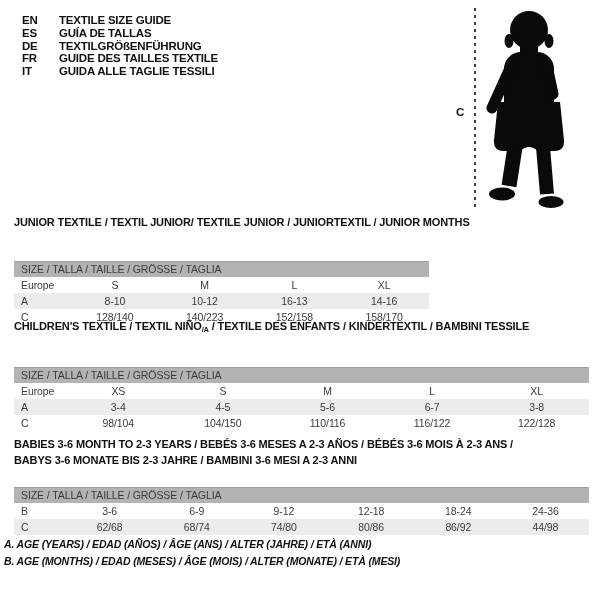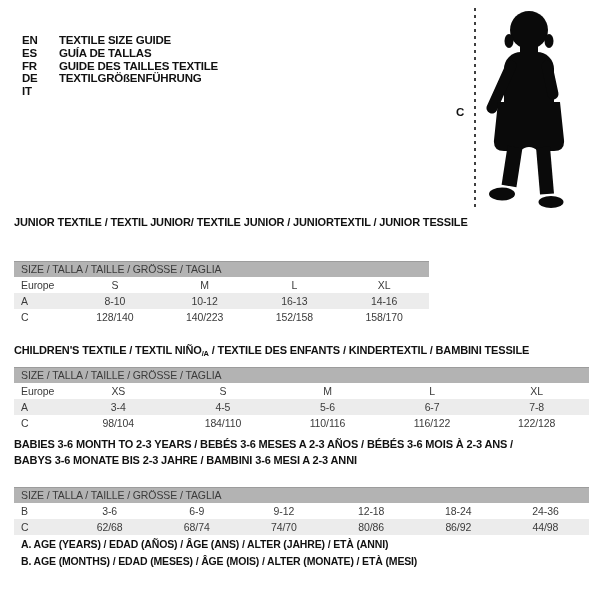--- a/index.html
+++ b/index.html
@@ -5,21 +5,21 @@
   * { margin:0; padding:0; box-sizing:border-box; }
   html,body { width:600px; height:600px; }
   body {
     position:relative;
     background:#ffffff;
     font-family:"Liberation Sans", sans-serif;
     color:#3b3b3b;
     overflow:hidden;
   }
   
-  .lang-block { position:absolute; left:22px; top:14px;margin-top:20px; }
+  .lang-block { position:absolute; left:22px; top:14px; }
   .lang-row { display:flex; line-height:12.8px; font-size:11.5px; font-weight:700; color:#111; letter-spacing:-0.2px; }
   .lang-code { width:37px; }
   
   .figure { position:absolute; left:440px; top:0; width:160px; height:230px; }
   .dotted-line {
     position:absolute; left:34px; top:8px; width:2px; height:200px;
     background:repeating-linear-gradient(to bottom,#3f3f3f 0 3px,transparent 3px 7px);
   }
   .height-label { position:absolute; left:16px; top:106px; font-size:11.5px; font-weight:700; color:#111; }
   .silhouette { position:absolute; left:38px; top:4px; }
@@ -36,49 +36,50 @@
   .size-table .row { display:flex; height:16px; align-items:center; font-size:10.5px; letter-spacing:-0.1px; }
   .size-table .row.shaded { background:#ececec; }
   .size-table .lab { padding-left:7px; }
   .t1 .lab { width:56px; }
   .t2 .lab, .t3 .lab { width:52px; }
   .size-table .cell { flex:1; text-align:center; }
   .t1 { width:415px; top:240px; }
   .t2 { width:575px; top:346px; }
   .t3 { width:575px; top:466px; }
   .title-1 { top:214px; }
-  .title-2 { top:318px;margin-top:24px; }
+  .title-2 { top:318px; }
   .title-3 { top:424px;margin-top:12px; }
   .sub { font-size:7.5px; vertical-align:-2px; }
   
-  .footnotes { position:absolute; left:21px; top:536px; }
+  .footnotes { position:absolute; left:4px; top:536px;font-style:italic; }
   .footnote { font-size:10.5px; font-weight:700; color:#111; line-height:17px; letter-spacing:-0.15px; white-space:nowrap; }
 </style>
 </head>
 <body>
 
 <div class="lang-block">
   <div class="lang-row">
     <span class="lang-code">EN</span>
     <span>TEXTILE SIZE GUIDE</span>
   </div>
   <div class="lang-row">
     <span class="lang-code">ES</span>
     <span>GUÍA DE TALLAS</span>
   </div>
   <div class="lang-row">
+    <span class="lang-code">DE</span>
+    <span>TEXTILGRÖßENFÜHRUNG</span>
+  </div>
+  <div class="lang-row">
     <span class="lang-code">FR</span>
     <span>GUIDE DES TAILLES TEXTILE</span>
   </div>
   <div class="lang-row">
-    <span class="lang-code">DE</span>
-    <span>TEXTILGRÖßENFÜHRUNG</span>
-  </div>
-  <div class="lang-row">
     <span class="lang-code">IT</span>
+    <span>GUIDA ALLE TAGLIE TESSILI</span>
   </div>
 </div>
 
 <div class="figure">
   <div class="dotted-line"></div>
   <span class="height-label">C</span>
   <svg class="silhouette" width="122" height="212" viewBox="0 0 122 212">
     <g fill="#0a0a0a" stroke="none">
       <circle cx="51" cy="26" r="19"></circle>
       <ellipse cx="31" cy="37" rx="4.5" ry="7"></ellipse>
@@ -89,21 +90,21 @@
       <line x1="69" y1="62" x2="75" y2="90" stroke="#0a0a0a" stroke-width="11" stroke-linecap="round"></line>
       <path d="M20,98 L82,98 L86,136 Q87,147 76,147 L60,147 Q51,139 42,147 L26,147 Q15,147 16,136 Z"></path>
       <line x1="37" y1="143" x2="31" y2="182" stroke="#0a0a0a" stroke-width="15"></line>
       <line x1="65" y1="143" x2="69" y2="190" stroke="#0a0a0a" stroke-width="14"></line>
       <ellipse cx="24" cy="190" rx="13" ry="6.5"></ellipse>
       <ellipse cx="73" cy="198" rx="12.5" ry="6"></ellipse>
     </g>
   </svg>
 </div>
 
-<div class="tbl-title title-1">JUNIOR TEXTILE / TEXTIL JUNIOR/ TEXTILE JUNIOR / JUNIORTEXTIL / JUNIOR TESSILE</div>
+<div class="tbl-title title-1">JUNIOR TEXTILE / TEXTIL JUNIOR/ TEXTILE JUNIOR / JUNIORTEXTIL / JUNIOR MONTHS</div>
 <div class="size-table t1">
   <div class="bar">SIZE / TALLA / TAILLE / GRÖSSE / TAGLIA</div>
   <div class="row">
     <span class="lab">Europe</span>
     <span class="cell">S</span>
     <span class="cell">M</span>
     <span class="cell">L</span>
     <span class="cell">XL</span>
   </div>
   <div class="row shaded">
@@ -134,26 +135,26 @@
     <span class="cell">M</span>
     <span class="cell">L</span>
     <span class="cell">XL</span>
   </div>
   <div class="row shaded">
     <span class="lab">A</span>
     <span class="cell">3-4</span>
     <span class="cell">4-5</span>
     <span class="cell">5-6</span>
     <span class="cell">6-7</span>
-    <span class="cell">7-8</span>
+    <span class="cell">3-8</span>
   </div>
   <div class="row">
     <span class="lab">C</span>
     <span class="cell">98/104</span>
-    <span class="cell">184/110</span>
+    <span class="cell">104/150</span>
     <span class="cell">110/116</span>
     <span class="cell">116/122</span>
     <span class="cell">122/128</span>
   </div>
 </div>
 
 <div class="tbl-title title-3">
   <div>BABIES 3-6 MONTH TO 2-3 YEARS / BEBÉS 3-6 MESES A 2-3 AÑOS / BÉBÉS 3-6 MOIS À 2-3 ANS /</div>
   <div>BABYS 3-6 MONATE BIS 2-3 JAHRE / BAMBINI 3-6 MESI A 2-3 ANNI</div>
 </div>
@@ -165,21 +166,21 @@
     <span class="cell">6-9</span>
     <span class="cell">9-12</span>
     <span class="cell">12-18</span>
     <span class="cell">18-24</span>
     <span class="cell">24-36</span>
   </div>
   <div class="row shaded">
     <span class="lab">C</span>
     <span class="cell">62/68</span>
     <span class="cell">68/74</span>
-    <span class="cell">74/70</span>
+    <span class="cell">74/80</span>
     <span class="cell">80/86</span>
     <span class="cell">86/92</span>
     <span class="cell">44/98</span>
   </div>
 </div>
 
 <div class="footnotes">
   <div class="footnote">A. AGE (YEARS) / EDAD (AÑOS) / ÂGE (ANS) / ALTER (JAHRE) / ETÀ (ANNI)</div>
   <div class="footnote">B. AGE (MONTHS) / EDAD (MESES) / ÂGE (MOIS) / ALTER (MONATE) / ETÀ (MESI)</div>
 </div>

